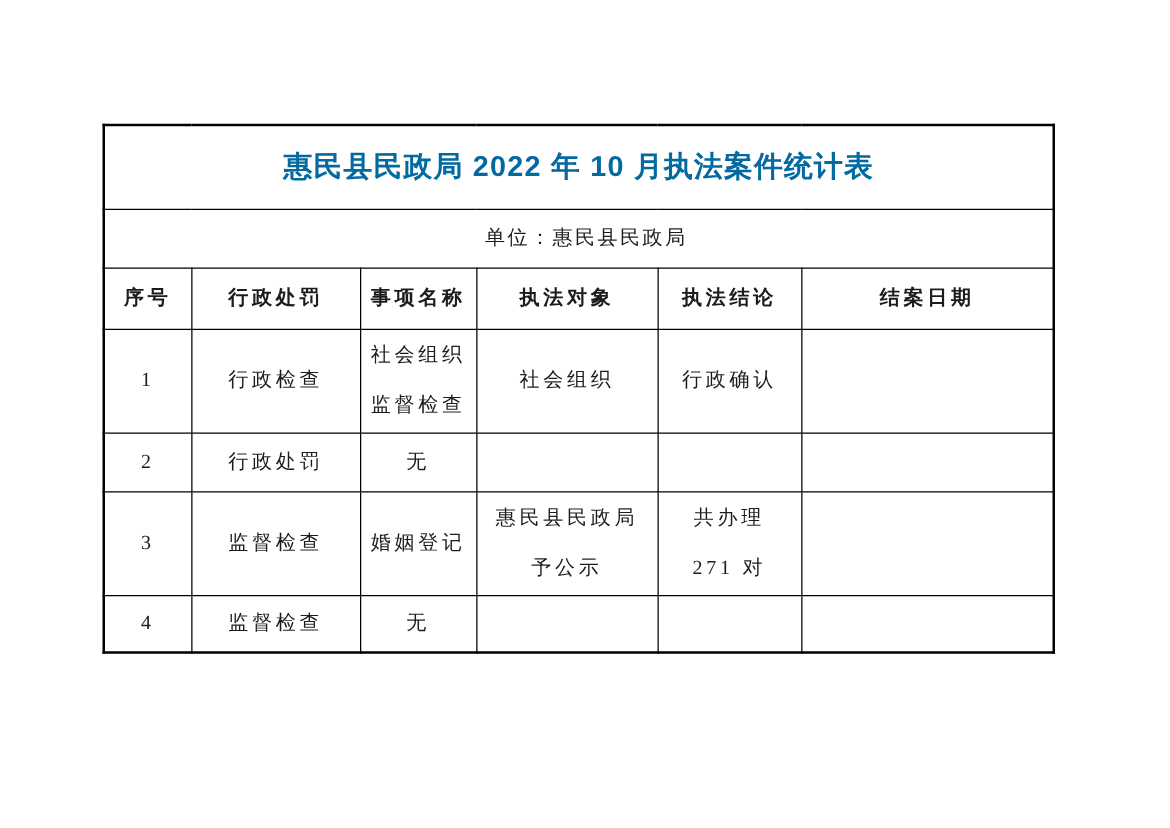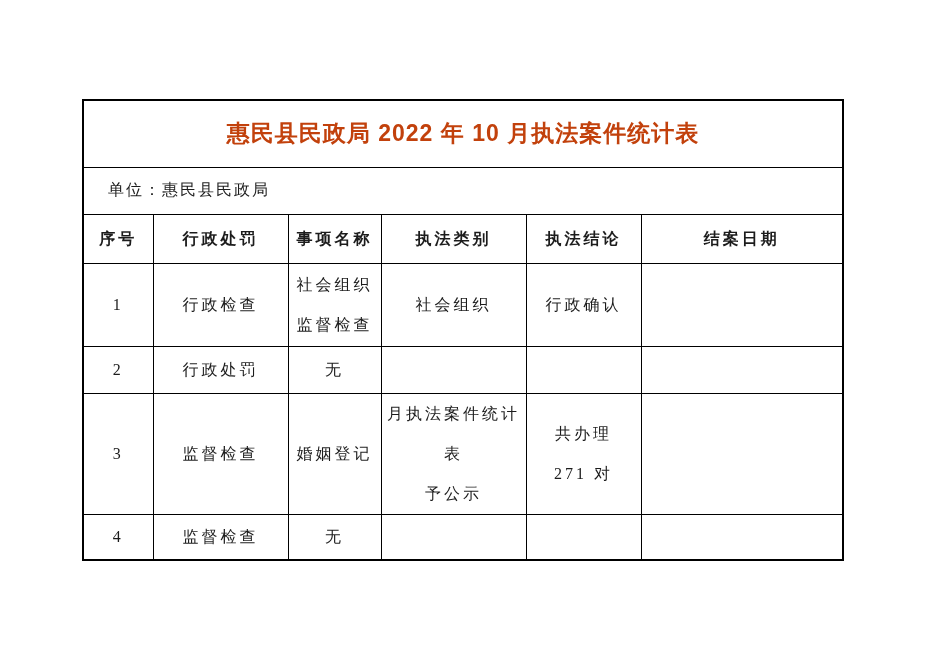--- a/index.html
+++ b/index.html
@@ -31,30 +31,29 @@
     line-height: 40px;
     white-space: pre-line;
     color: #1c1c1c;
     padding: 0 2px;
   }
   tr.title-row td {
     font-family: "Liberation Sans", sans-serif;
     font-weight: 700;
     font-size: 23px;
     letter-spacing: 1px;
-    color: #c2410c;
+    color: #0369a1;
     line-height: 1.3;
   }
   tr.title-row { height: 67px; }
   tr.unit-row { height: 47px; }
   tr.unit-row td {
-    text-align: left;
-    padding-left: 24px;
+    text-align: center;
+    padding-left: 14px;
     letter-spacing: 2px;
-    font-family: Liberation Mono, monospace;
   }
   tr.header-row { height: 49px; font-weight: bold; }
   tr.row-tall { height: 83px; }
   tr.row-short { height: 47px; }
   tr.row-last { height: 46px; }
   td.ta-left {
     text-align: left;
     padding-left: 4px;
     padding-right: 4px;
   }
@@ -76,21 +75,21 @@
       <tr class="title-row">
         <td colspan="6">惠民县民政局 2022 年 10 月执法案件统计表</td>
       </tr>
       <tr class="unit-row">
         <td colspan="6">单位：惠民县民政局</td>
       </tr>
       <tr class="header-row">
         <td>序号</td>
         <td>行政处罚</td>
         <td>事项名称</td>
-        <td>执法类别</td>
+        <td>执法对象</td>
         <td>执法结论</td>
         <td>结案日期</td>
       </tr>
       <tr class="row-tall">
         <td>1</td>
         <td>行政检查</td>
         <td>社会组织
 监督检查</td>
         <td>社会组织</td>
         <td>行政确认</td>
@@ -101,21 +100,21 @@
         <td>行政处罚</td>
         <td>无</td>
         <td></td>
         <td></td>
         <td></td>
       </tr>
       <tr class="row-tall">
         <td>3</td>
         <td>监督检查</td>
         <td>婚姻登记</td>
-        <td class="ta-left">月执法案件统计表
+        <td class="ta-left">惠民县民政局
 予公示</td>
         <td>共办理
 271 对</td>
         <td></td>
       </tr>
       <tr class="row-last">
         <td>4</td>
         <td>监督检查</td>
         <td>无</td>
         <td></td>

